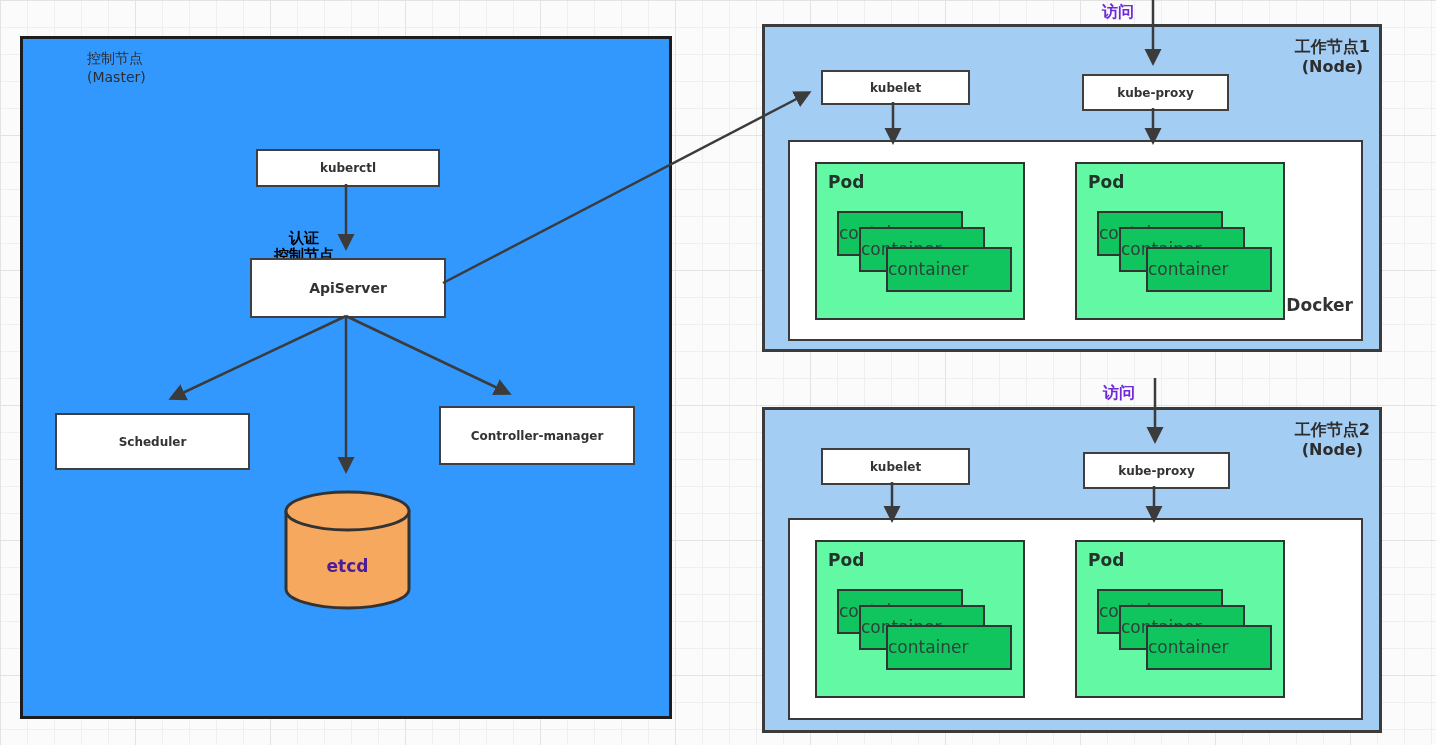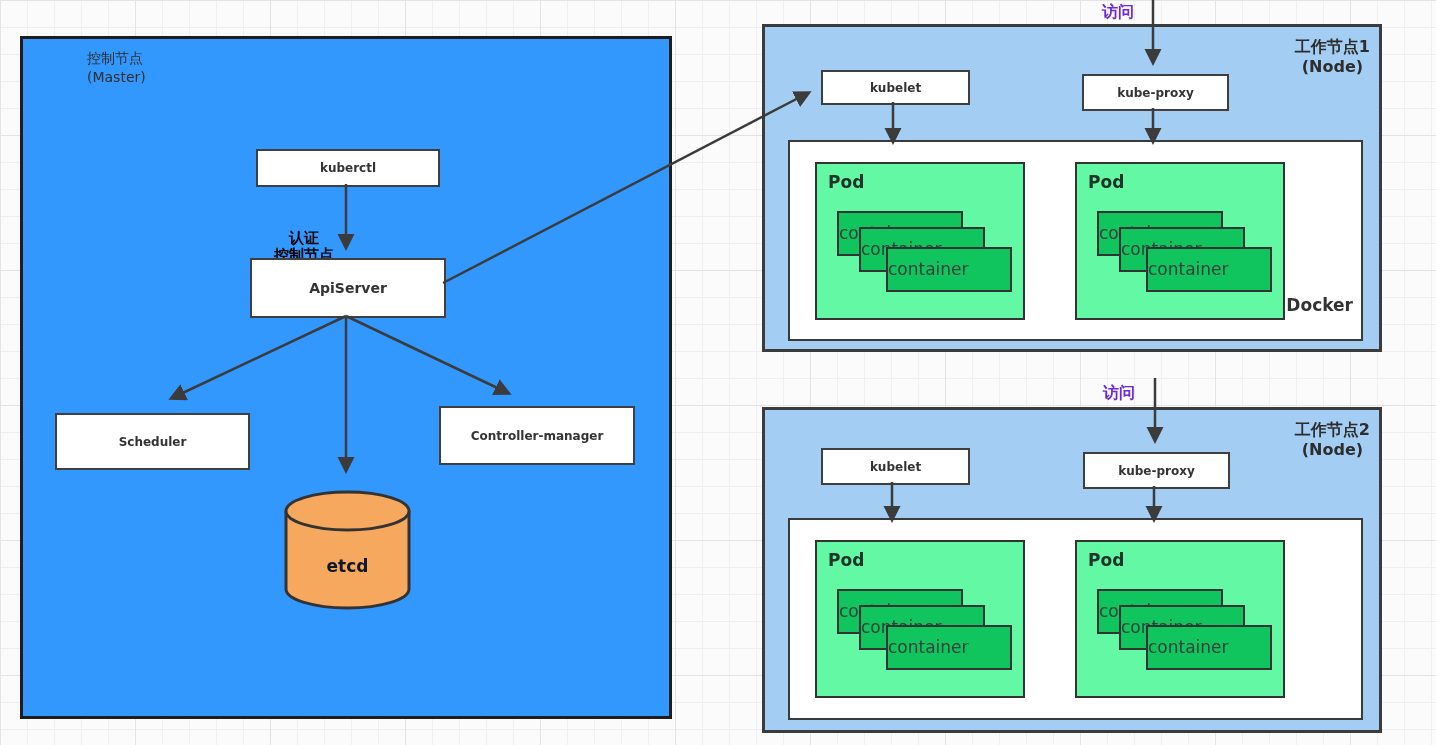--- a/index.html
+++ b/index.html
@@ -53,21 +53,21 @@
     position:absolute;width:126px;height:45px;
     background:var(--container-fill);border:2px solid #333;
     text-align:left;line-height:41px;font-size:17px;color:#2e413a;
   }
   .ctr.c1{left:20px;top:47px;}
   .ctr.c2{left:42px;top:63px;}
   .ctr.c3{left:69px;top:83px;}
   .edge-label{position:absolute;font-weight:bold;font-size:15px;color:#000000;text-align:center;line-height:17px;margin-top:27px;}
   .access-label{position:absolute;font-weight:bold;font-size:16px;color:#6d28d9;}
   .etcd-wrap{position:absolute;left:261px;top:451px;width:127px;height:120px;}
-  .etcd-label{position:absolute;left:0;right:0;top:66px;text-align:center;font-weight:bold;font-size:17px;color:#0f172a;}
+  .etcd-label{position:absolute;left:0;right:0;top:66px;text-align:center;font-weight:bold;font-size:17px;color:#4c1d95;}
   svg.overlay{position:absolute;inset:0;z-index:20;pointer-events:none;}
 </style>
 </head>
 <body>
 
 <div class="scene">
 
   <div class="master">
     <div class="master-title"><span>控制节点</span><br><span>(Master)</span></div>
 

